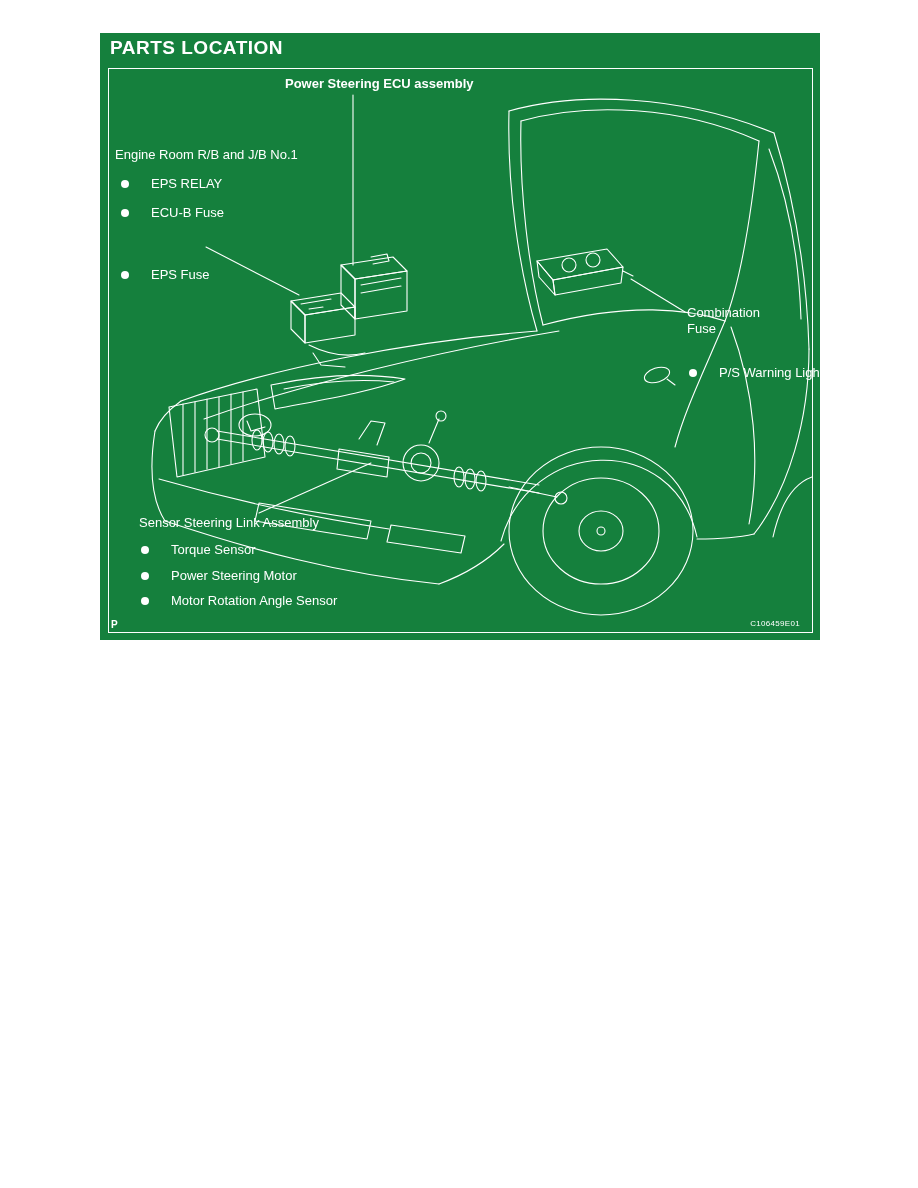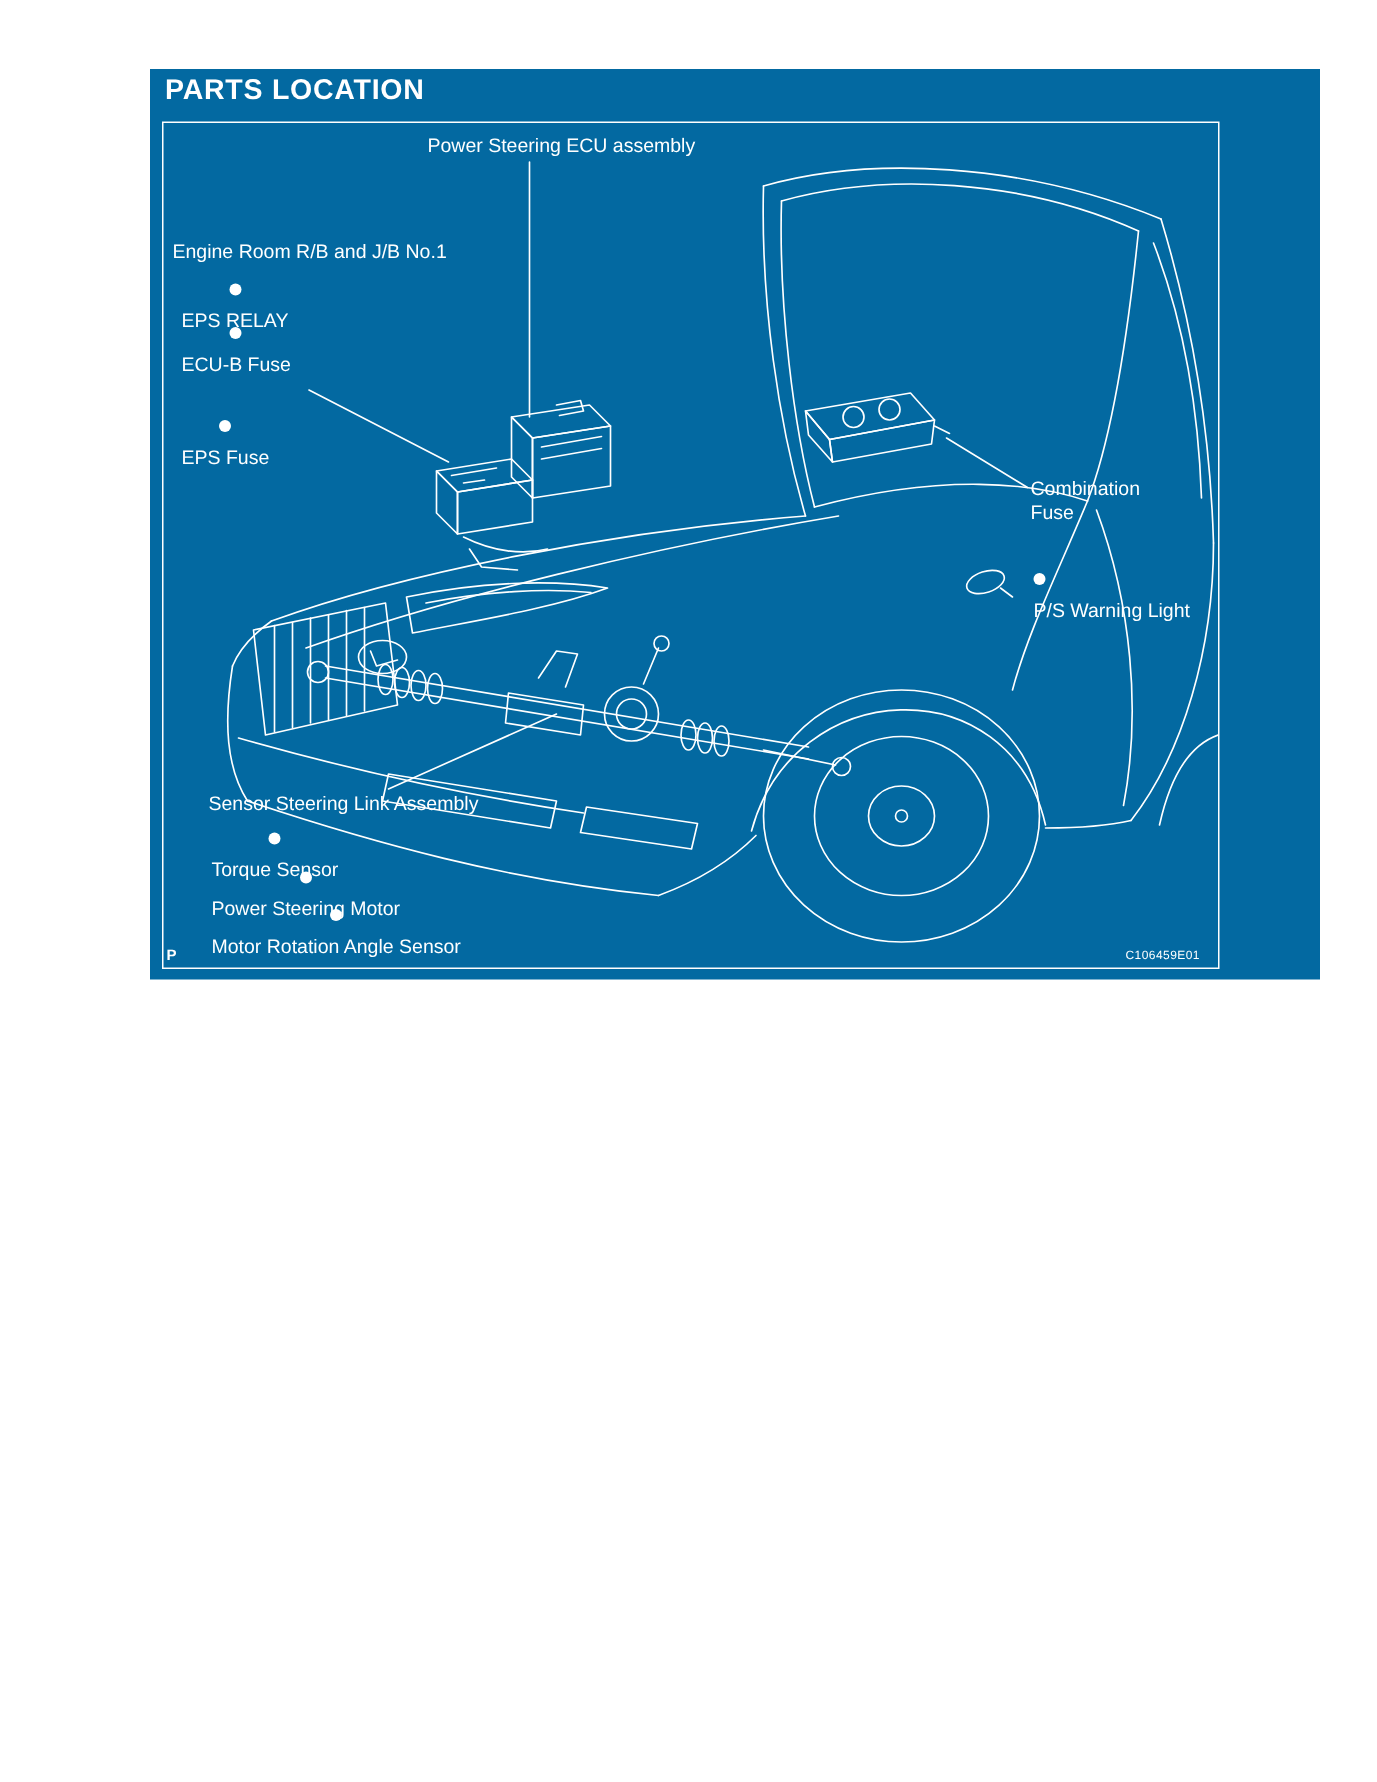--- a/index.html
+++ b/index.html
@@ -1,40 +1,40 @@
 <!DOCTYPE html>
 <html><head>
 <meta charset="utf-8">
 <style>
   html,body{margin:0;padding:0;background:#ffffff;}
   .page{
     position:relative;width:918px;height:1188px;background:#ffffff;
     font-family:"Liberation Sans",sans-serif;overflow:hidden;
   }
   .panel{
-    position:absolute;left:100px;top:46px;width:780px;height:607px;
-    background:#0369a1;color:#ffffff;
+    position:absolute;left:100px;top:33px;width:720px;height:607px;
+    background:#15803d;color:#ffffff;
   }
   .panel-title{
     position:absolute;left:10px;top:4px;font-size:19px;font-weight:bold;
     letter-spacing:0.5px;color:#ffffff;white-space:nowrap;
   }
   .frame{
     position:absolute;left:8px;top:35px;width:703px;height:563px;
     border:1px solid #ffffff;box-sizing:content-box;
   }
   .frame svg{position:absolute;left:0;top:0;width:703px;height:563px;}
   .lbl{
     position:absolute;font-size:13px;line-height:16px;color:#ffffff;
     white-space:nowrap;
   }
   .lbl .line{display:block;}
   .bullet{
-    position:absolute;display:flex;align-items:center;gap:9px;
-    font-size:13px;color:#ffffff;white-space:nowrap;flex-direction:column;
+    position:absolute;display:flex;align-items:center;gap:22px;
+    font-size:13px;color:#ffffff;white-space:nowrap;
   }
   .bullet.top-align{align-items:flex-start;}
   .bullet.top-align .dot{margin-top:4px;}
   .dot{
     flex:0 0 auto;width:8px;height:8px;border-radius:50%;background:#ffffff;
   }
   .corner-mark{
     position:absolute;left:2px;bottom:2px;font-size:10px;font-weight:bold;color:#ffffff;
   }
   .figure-code{
@@ -165,21 +165,21 @@
         </g>
 
         <g>
           <line x1="244" y1="26" x2="244" y2="196"></line>
           <line x1="97" y1="178" x2="190" y2="226"></line>
           <line x1="522" y1="210" x2="576" y2="243"></line>
           <line x1="150" y1="444" x2="262" y2="394"></line>
         </g>
       </svg>
 
-      <div class="lbl" style="left:176px;top:7px;">Power Steering ECU assembly</div>
+      <div class="lbl" style="left:176px;top:7px;font-weight:bold;">Power Steering ECU assembly</div>
 
       <div class="lbl" style="left:6px;top:78px;text-align:center;">Engine Room R/B and J/B No.1</div>
 
       <div class="bullet" style="left:12px;top:107px;">
         <span class="dot"></span>
         <span>EPS RELAY</span>
       </div>
       <div class="bullet" style="left:12px;top:136px;">
         <span class="dot"></span>
         <span>ECU-B Fuse</span>

